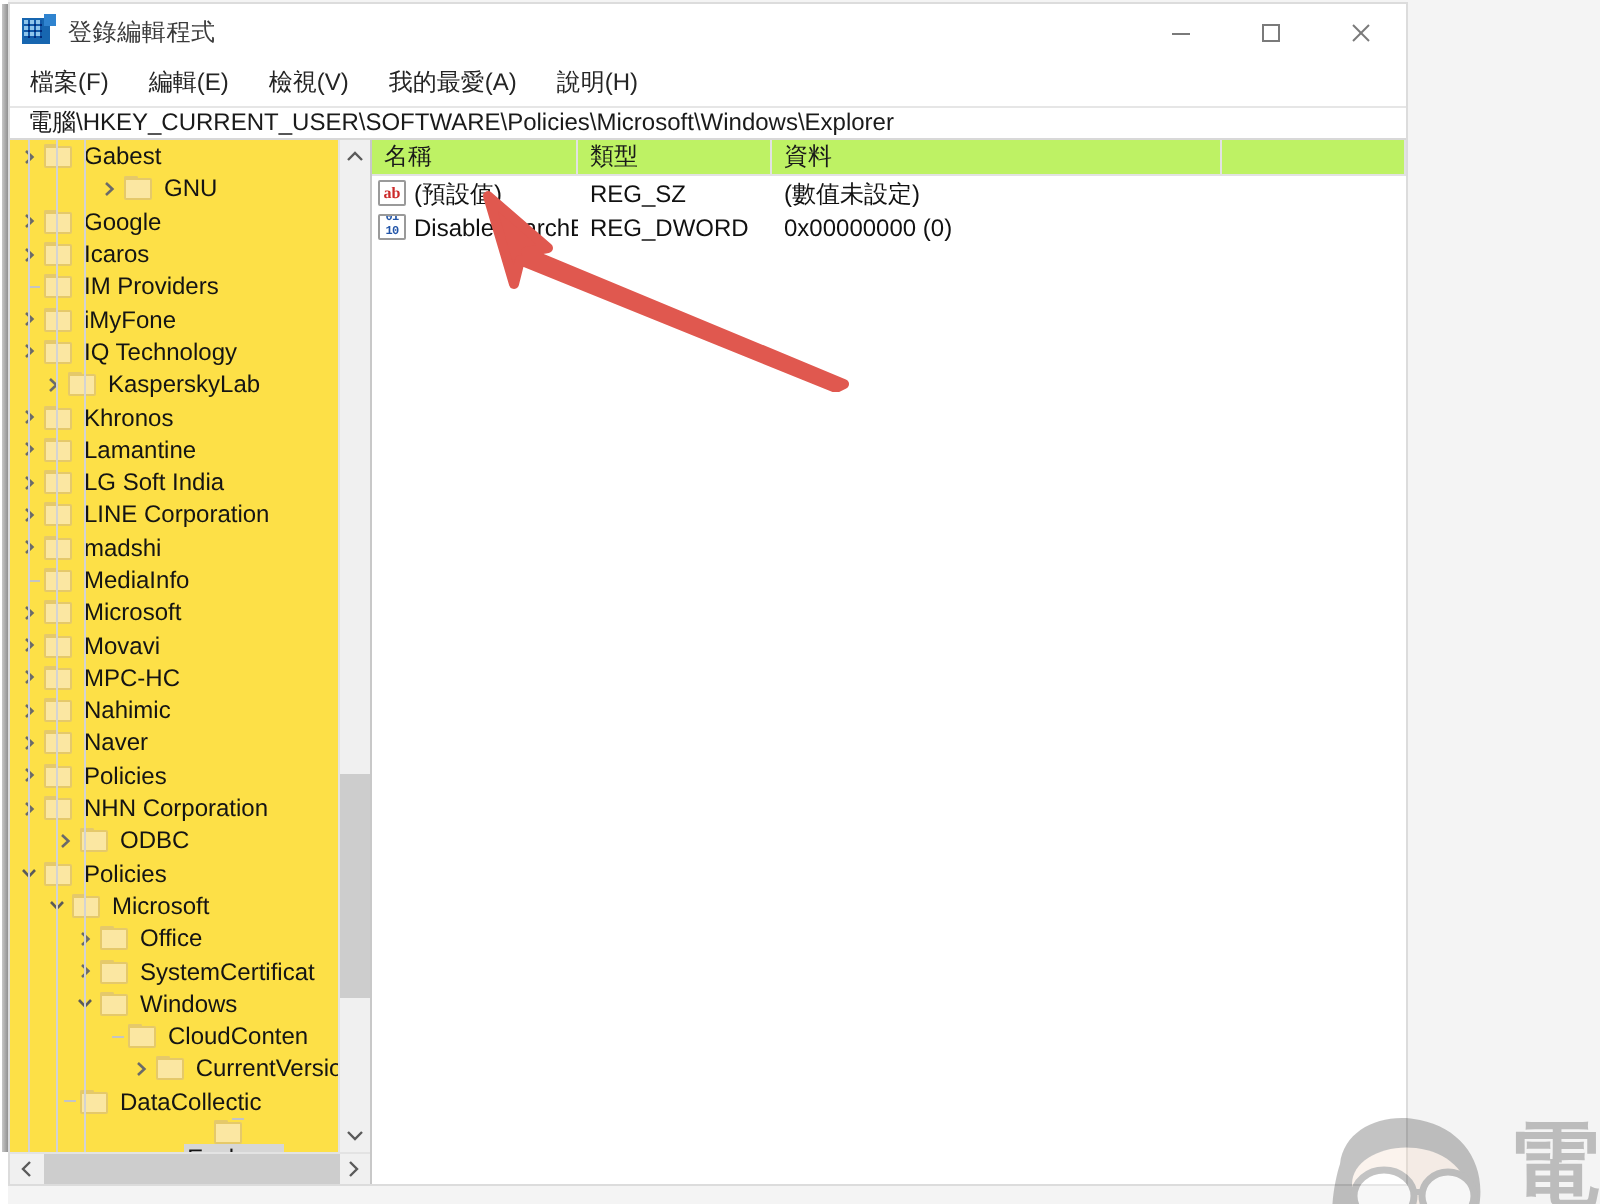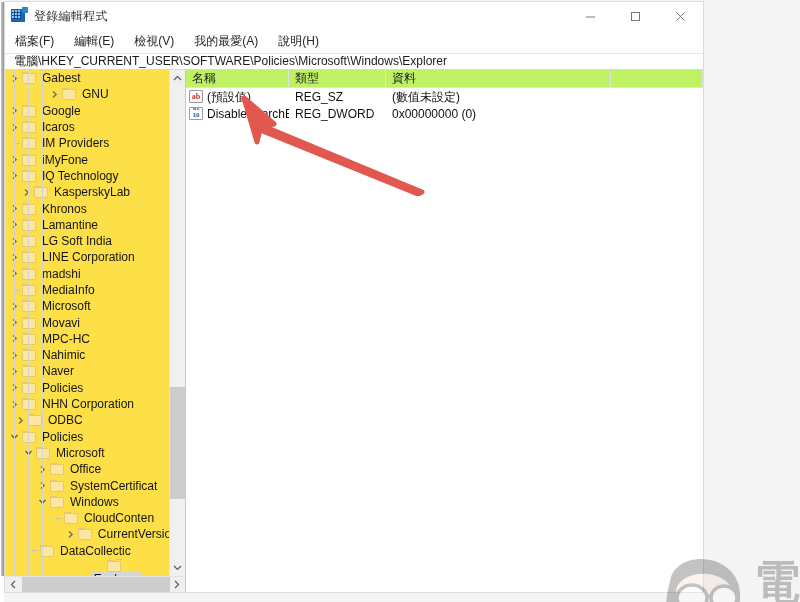--- a/index.html
+++ b/index.html
@@ -653,21 +653,21 @@
                   <svg width="9" height="9" viewBox="0 0 9 9">
                     <path d="M3 1.5 L6.2 4.5 L3 7.5" fill="none" stroke="#6a6a6a" stroke-width="1.3"></path>
                   </svg>
                 </span>
                 <span class="folder">
                   <span class="ft"></span>
                   <span class="fb"></span>
                 </span>
                 <span class="tlabel">NHN Corporation</span>
               </div>
-              <div class="tnode" style="padding-left: 8px;">
+              <div class="tnode" style="padding-left: 20px;">
                 <span class="twist">
                   <svg width="9" height="9" viewBox="0 0 9 9">
                     <path d="M3 1.5 L6.2 4.5 L3 7.5" fill="none" stroke="#6a6a6a" stroke-width="1.3"></path>
                   </svg>
                 </span>
                 <span class="folder">
                   <span class="ft"></span>
                   <span class="fb"></span>
                 </span>
                 <span class="tlabel">ODBC</span>

